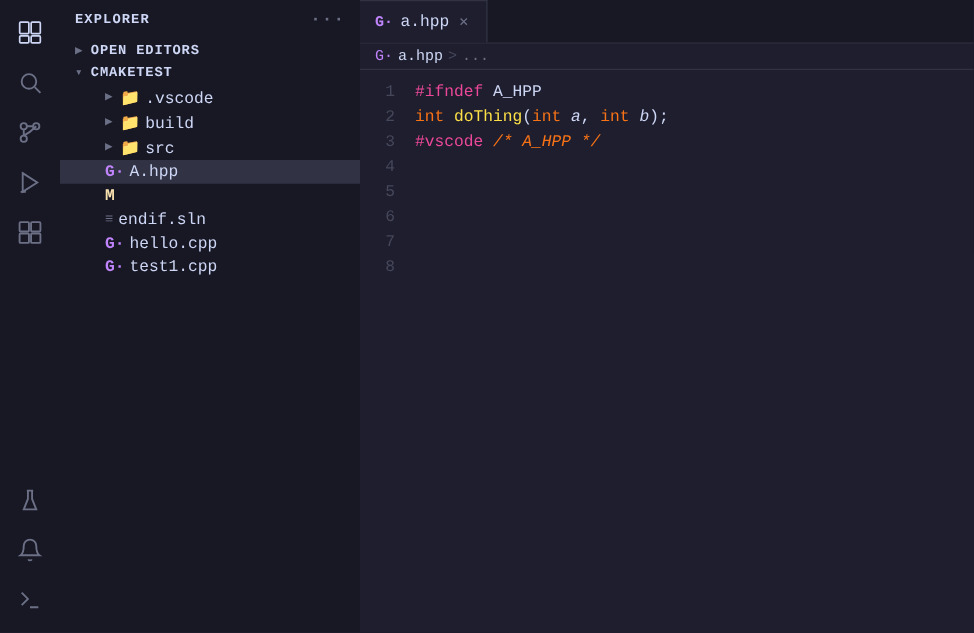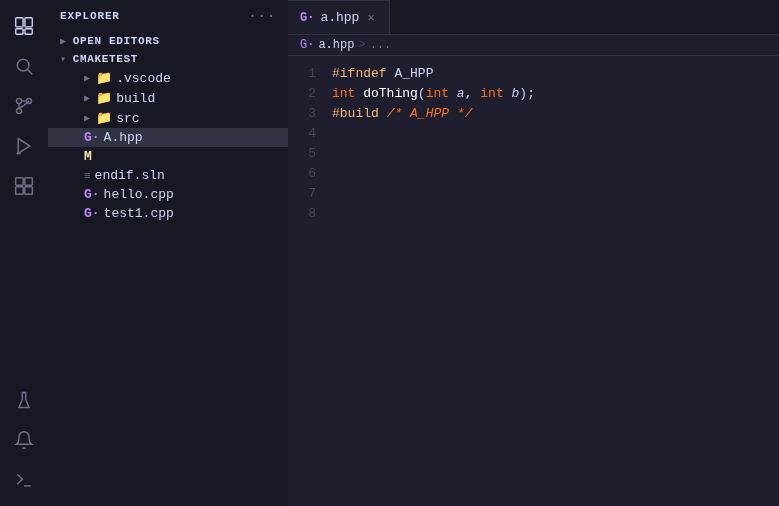--- a/index.html
+++ b/index.html
@@ -191,23 +191,23 @@
       flex: 1;
       padding-left: 4px;
     }
     .code-line {
       line-height: 20px;
       font-size: 13px;
       white-space: pre;
     }
 
     
-    .kw-preprocessor { color: #fdba74; }
+    .kw-preprocessor { color: #ec4899; }
     .kw-type { color: #f97316; }
-    .fn-name { color: #ffffff; margin-top: 24px; }
+    .fn-name { color: #fde047; margin-top: 24px; }
     .var-italic { color: #cdd6f4; font-style: italic; }
     .punctuation { color: #cdd6f4; }
     .comment { color: #f97316; font-style: italic; }
   </style>
 </head>
 <body>
 
 <div class="activity-bar">
   <div class="activity-icon active">
     <svg width="22" height="22" viewBox="0 0 24 24" fill="none" stroke="currentColor" stroke-width="1.5">
@@ -356,17 +356,17 @@
       <div>6</div>
       <div>7</div>
       <div>8</div>
     </div>
     <div class="code-lines">
       <div class="code-line"><span class="kw-preprocessor">#ifndef</span> <span style="color:#cdd6f4;">A_HPP</span></div>
       <div class="code-line"></div>
       <div class="code-line"><span class="kw-type">int</span> <span class="fn-name">doThing</span><span class="punctuation">(</span><span class="kw-type">int</span> <span class="var-italic">a</span><span class="punctuation">,</span> <span class="kw-type">int</span> <span class="var-italic">b</span><span class="punctuation">);</span></div>
       <div class="code-line"></div>
       <div class="code-line"></div>
-      <div class="code-line"><span class="kw-preprocessor">#build</span> <span class="comment">/* A_HPP */</span></div>
+      <div class="code-line"><span class="kw-preprocessor">#vscode</span> <span class="comment">/* A_HPP */</span></div>
       <div class="code-line"></div>
     </div>
   </div>
 </div>
 
 </body></html>

